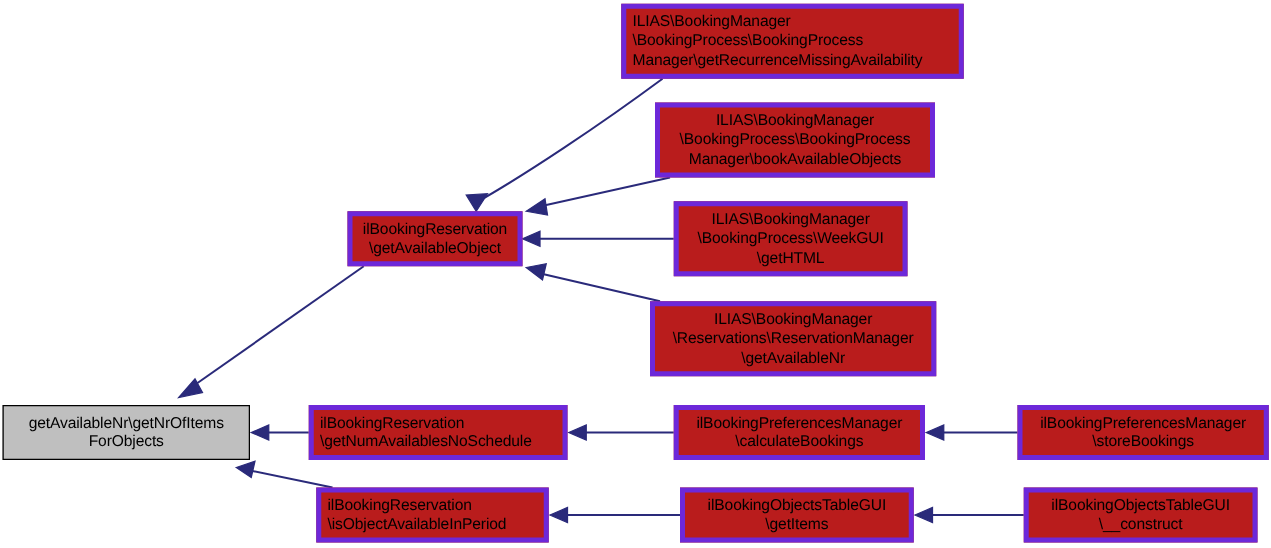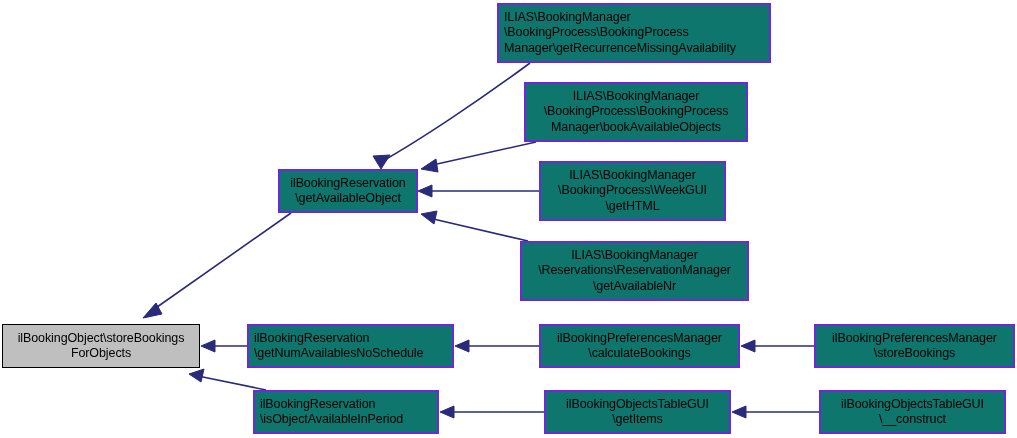--- a/index.html
+++ b/index.html
@@ -21,22 +21,22 @@
   svg.edges {
     position: absolute;
     left: 0;
     top: 0;
     width: 1017px;
     height: 438px;
   }
   .node {
     position: absolute;
     box-sizing: border-box;
-    border: 2px solid #6d28d9;
-    background: #0f766e;
+    border: 4px solid #6d28d9;
+    background: #b91c1c;
     color: #000000;
     font-size: 12.5px;
     line-height: 15.5px;
     display: flex;
     flex-direction: column;
     justify-content: center;
     padding: 0 5px;
     white-space: pre-line;
     letter-spacing: -0.1px;
   }
@@ -105,21 +105,21 @@
       <polygon points="440,412 454,406 454,418" fill="#2a2a7a" stroke="#2a2a7a" stroke-width="1"></polygon>
     </g>
 
     <g>
       <line x1="819" y1="412" x2="741" y2="412" stroke="#2a2a7a" stroke-width="1.6"></line>
       <polygon points="732,412 746,406 746,418" fill="#2a2a7a" stroke="#2a2a7a" stroke-width="1"></polygon>
     </g>
   </svg>
 
   <div class="node highlight center" style="left:2px; top:324px; width:198px; height:44px;">
-    <span class="node-label">ilBookingObject\storeBookings
+    <span class="node-label">getAvailableNr\getNrOfItems
 ForObjects</span>
   </div>
 
   <div class="node center" style="left:278px; top:169px; width:140px; height:44px;">
     <span class="node-label">ilBookingReservation
 \getAvailableObject</span>
   </div>
 
   <div class="node left" style="left:497px; top:3px; width:274px; height:60px;">
     <span class="node-label">ILIAS\BookingManager

